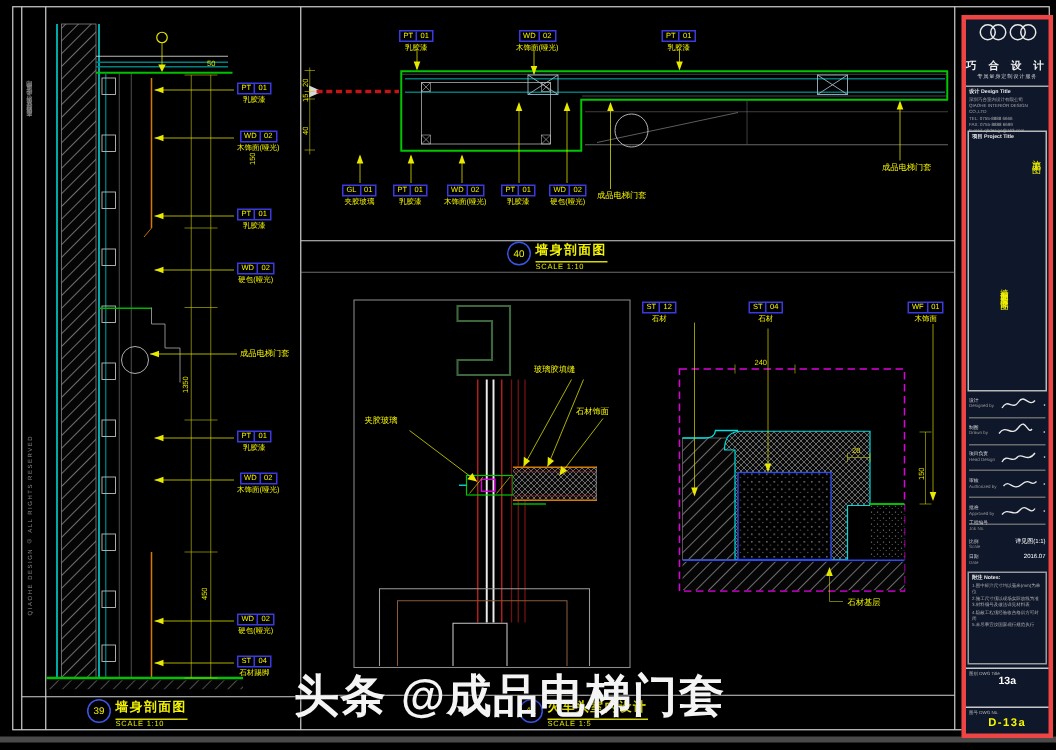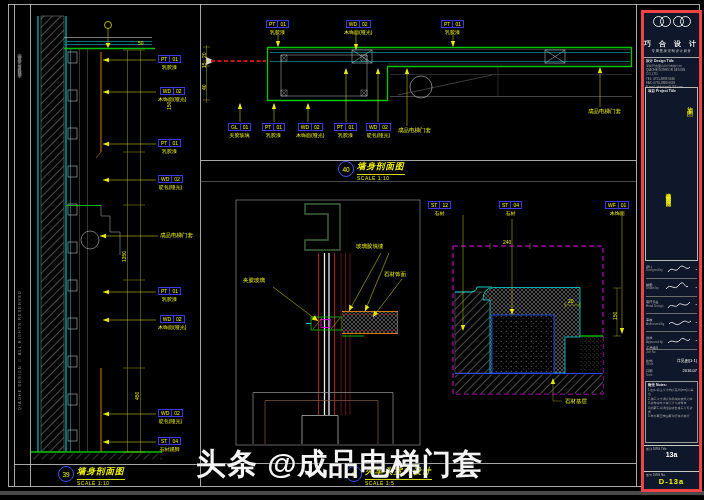--- a/index.html
+++ b/index.html
@@ -13,21 +13,21 @@
   .mtag .bx b:first-child{border-right:1px solid #3a3ae0;}
   .mtag .ds{color:#f5f500;font-size:5px;line-height:6px;white-space:nowrap;margin-top:1px;}
   .note{position:absolute;color:#f5f500;font-size:5.5px;white-space:nowrap;z-index:5;}
   .dim{position:absolute;color:#e8e800;font-size:5px;white-space:nowrap;z-index:4;}
   .dim.v{transform:rotate(-90deg);transform-origin:left top;}
   
   .cap{position:absolute;display:flex;align-items:flex-start;gap:3px;z-index:6;}
   .cap .cnum{width:14px;height:14px;border:1.3px solid #3a56e8;border-radius:50%;color:#f5f500;
              font-size:6.5px;display:flex;align-items:center;justify-content:center;flex:0 0 auto;background:#000;}
   .cap .ct{color:#f5f500;font-size:8.5px;font-weight:bold;letter-spacing:1px;border-bottom:1px solid #d8d800;
-           padding-bottom:1px;white-space:nowrap;font-style:italic;}
+           padding-bottom:1px;white-space:nowrap;}
   .cap .cs{color:#e8e800;font-size:5px;letter-spacing:.5px;}
   .strip{position:absolute;writing-mode:vertical-rl;transform:rotate(180deg);color:#8a8a8a;
          font-size:4px;letter-spacing:1px;white-space:nowrap;z-index:2;}
   
   .tb{position:absolute;left:641px;top:10px;width:55px;height:476px;border:3px solid #ef4444;z-index:3;background:#0f172a;}
   .tb .sec{position:absolute;left:0;right:0;}
   .logo{top:3px;display:flex;justify-content:center;align-items:center;}
   .lc{width:9px;height:9px;border:1.6px solid #e8e8e8;border-radius:50%;flex:0 0 auto;}
   .lc.ov{margin-left:-4px;}
   .lc.gap{margin-left:2px;}

